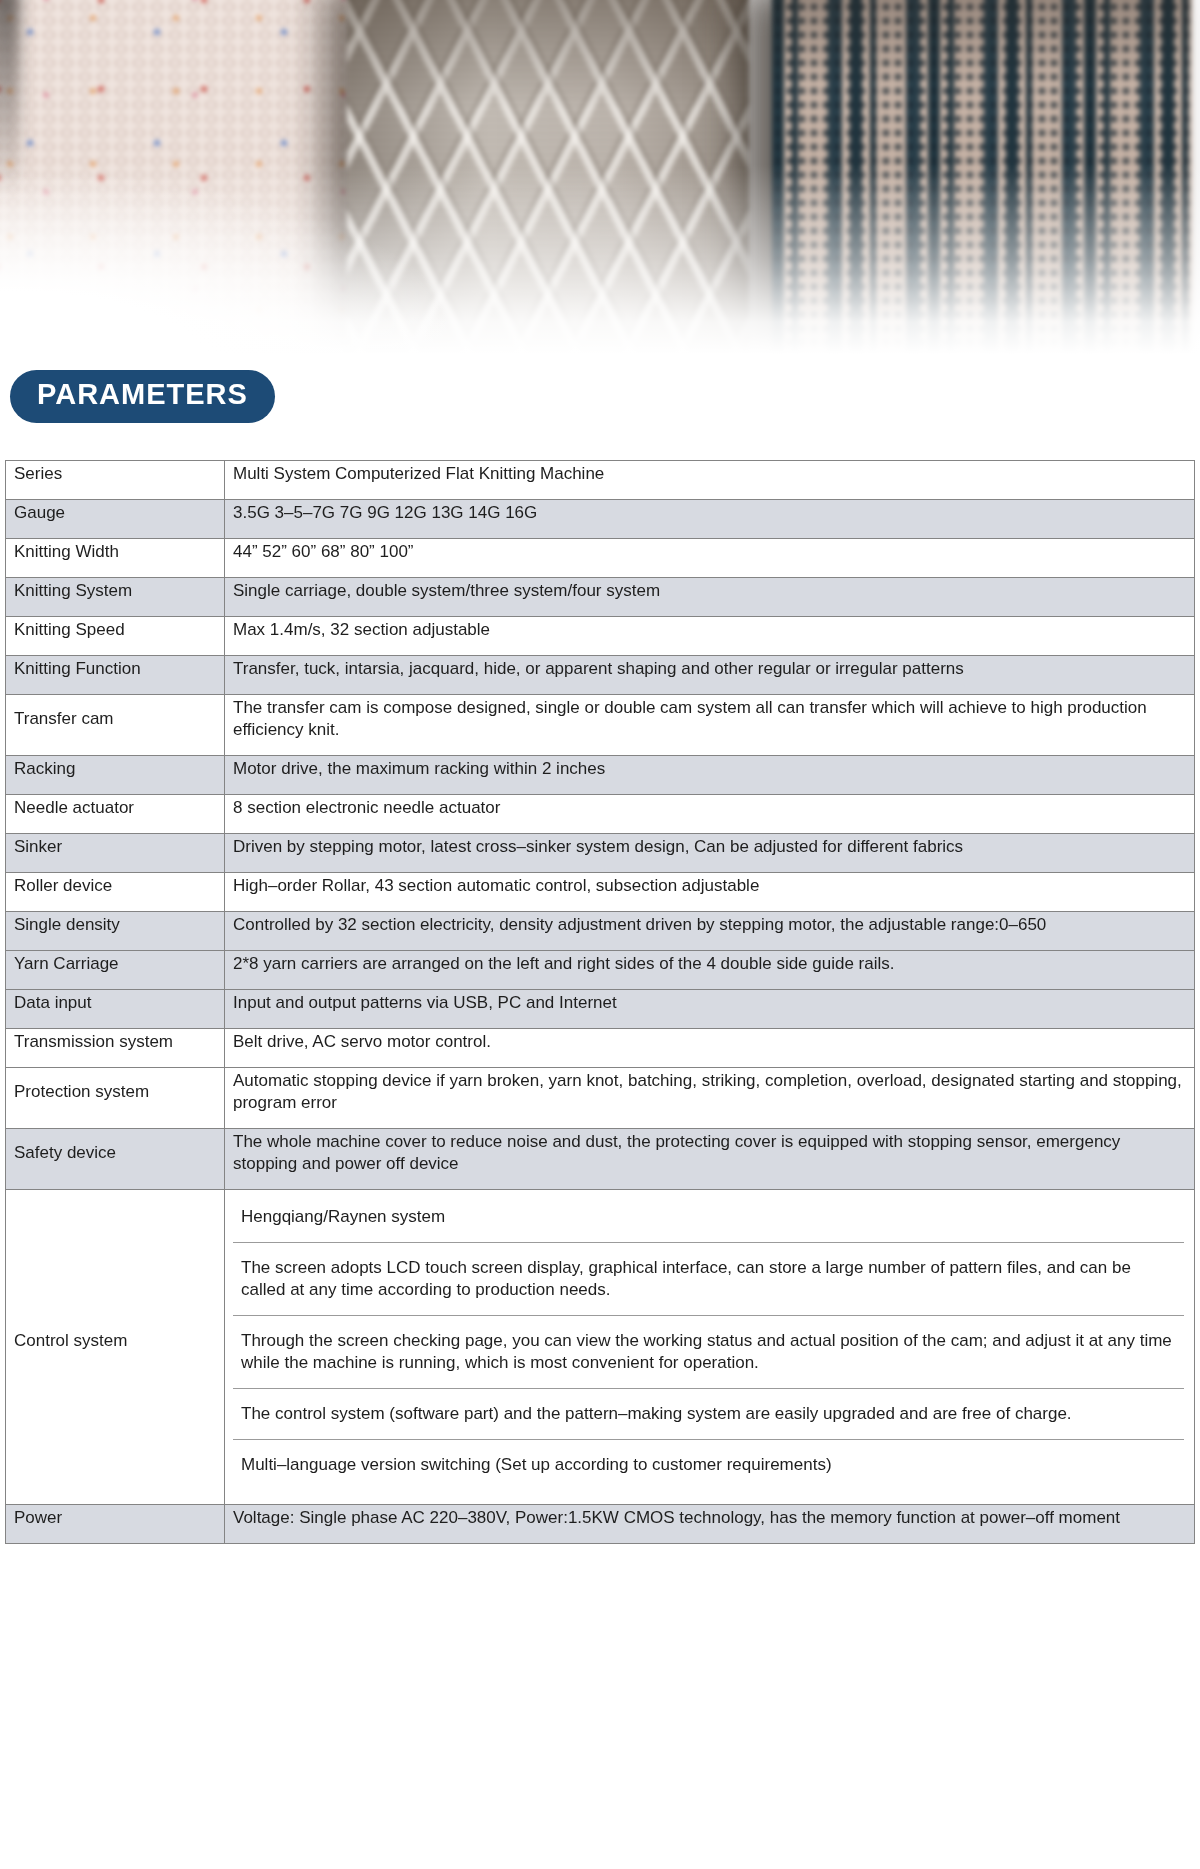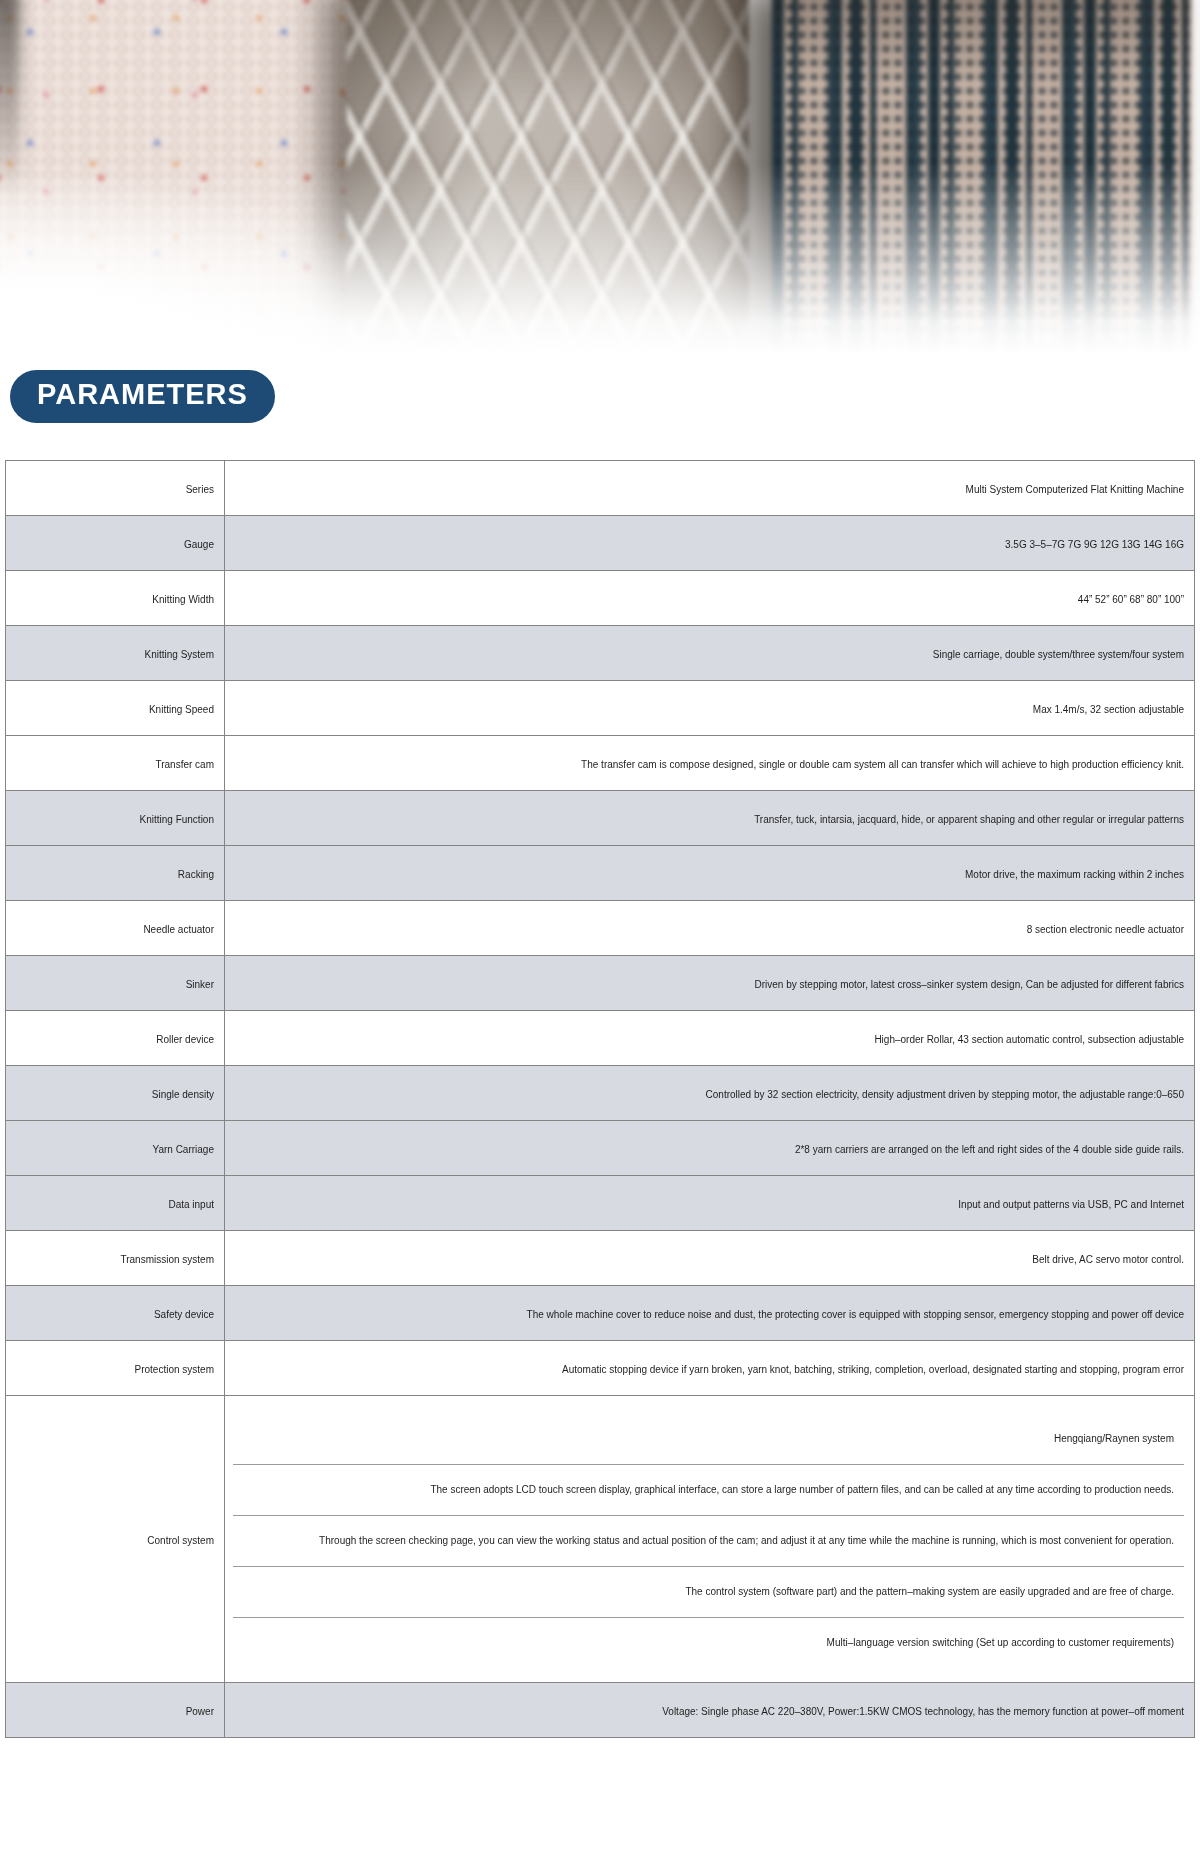--- a/index.html
+++ b/index.html
@@ -99,26 +99,25 @@
 
   
   table.params{
     border-collapse:collapse;
     width:1190px;
     margin:37px 0 0 5px;
     table-layout:fixed;
   }
   table.params td{
     border:1px solid var(--border,#848484);
-    font-size:10px;
+    font-size:17px;
     line-height:22px;
     vertical-align:middle;
-    padding:18px 10px 14px 8px;
+    padding:2px 10px 14px 8px;
     word-wrap:break-word;
-    text-align:right;
   }
   td.label-cell{width:219px;}
   tr.shaded{background:var(--shade,#d7dae1);}
   td.multi{padding:0;}
   .sub-row{
     padding:14px 10px 14px 8px;
     border-bottom:1px solid var(--subborder,#9b9b9b);
   }
   .sub-row:last-child{border-bottom:none;}
 </style>
@@ -158,29 +157,29 @@
         <td class="value-cell">44” 52” 60” 68” 80” 100”</td>
       </tr>
       <tr class="row shaded">
         <td class="label-cell">Knitting System</td>
         <td class="value-cell">Single carriage, double system/three system/four system</td>
       </tr>
       <tr class="row">
         <td class="label-cell">Knitting Speed</td>
         <td class="value-cell">Max 1.4m/s, 32 section adjustable</td>
       </tr>
+      <tr class="row shaded">
+        <td class="label-cell">Knitting Function</td>
+        <td class="value-cell">Transfer, tuck, intarsia, jacquard, hide, or apparent shaping and other regular or irregular patterns</td>
+      </tr>
       <tr class="row">
         <td class="label-cell">Transfer cam</td>
         <td class="value-cell">The transfer cam is compose designed, single or double cam system all can transfer which will achieve to high production efficiency knit.</td>
       </tr>
       <tr class="row shaded">
-        <td class="label-cell">Knitting Function</td>
-        <td class="value-cell">Transfer, tuck, intarsia, jacquard, hide, or apparent shaping and other regular or irregular patterns</td>
-      </tr>
-      <tr class="row shaded">
         <td class="label-cell">Racking</td>
         <td class="value-cell">Motor drive, the maximum racking within 2 inches</td>
       </tr>
       <tr class="row">
         <td class="label-cell">Needle actuator</td>
         <td class="value-cell">8 section electronic needle actuator</td>
       </tr>
       <tr class="row shaded">
         <td class="label-cell">Sinker</td>
         <td class="value-cell">Driven by stepping motor, latest cross–sinker system design, Can be adjusted for different fabrics</td>
@@ -198,27 +197,27 @@
         <td class="value-cell">2*8 yarn carriers are arranged on the left and right sides of the 4 double side guide rails.</td>
       </tr>
       <tr class="row shaded">
         <td class="label-cell">Data input</td>
         <td class="value-cell">Input and output patterns via USB, PC and Internet</td>
       </tr>
       <tr class="row">
         <td class="label-cell">Transmission system</td>
         <td class="value-cell">Belt drive, AC servo motor control.</td>
       </tr>
+      <tr class="row">
+        <td class="label-cell">Protection system</td>
+        <td class="value-cell">Automatic stopping device if yarn broken, yarn knot, batching, striking, completion, overload, designated starting and stopping, program error</td>
+      </tr>
       <tr class="row shaded">
         <td class="label-cell">Safety device</td>
         <td class="value-cell">The whole machine cover to reduce noise and dust, the protecting cover is equipped with stopping sensor, emergency stopping and power off device</td>
-      </tr>
-      <tr class="row">
-        <td class="label-cell">Protection system</td>
-        <td class="value-cell">Automatic stopping device if yarn broken, yarn knot, batching, striking, completion, overload, designated starting and stopping, program error</td>
       </tr>
       <tr class="row">
         <td class="label-cell">Control system</td>
         <td class="value-cell multi">
           <div class="sub-row">Hengqiang/Raynen system</div>
           <div class="sub-row">The screen adopts LCD touch screen display, graphical interface, can store a large number of pattern files, and can be called at any time according to production needs.</div>
           <div class="sub-row">Through the screen checking page, you can view the working status and actual position of the cam; and adjust it at any time while the machine is running, which is most convenient for operation.</div>
           <div class="sub-row">The control system (software part) and the pattern–making system are easily upgraded and are free of charge.</div>
           <div class="sub-row">Multi–language version switching (Set up according to customer requirements)</div>
         </td>

